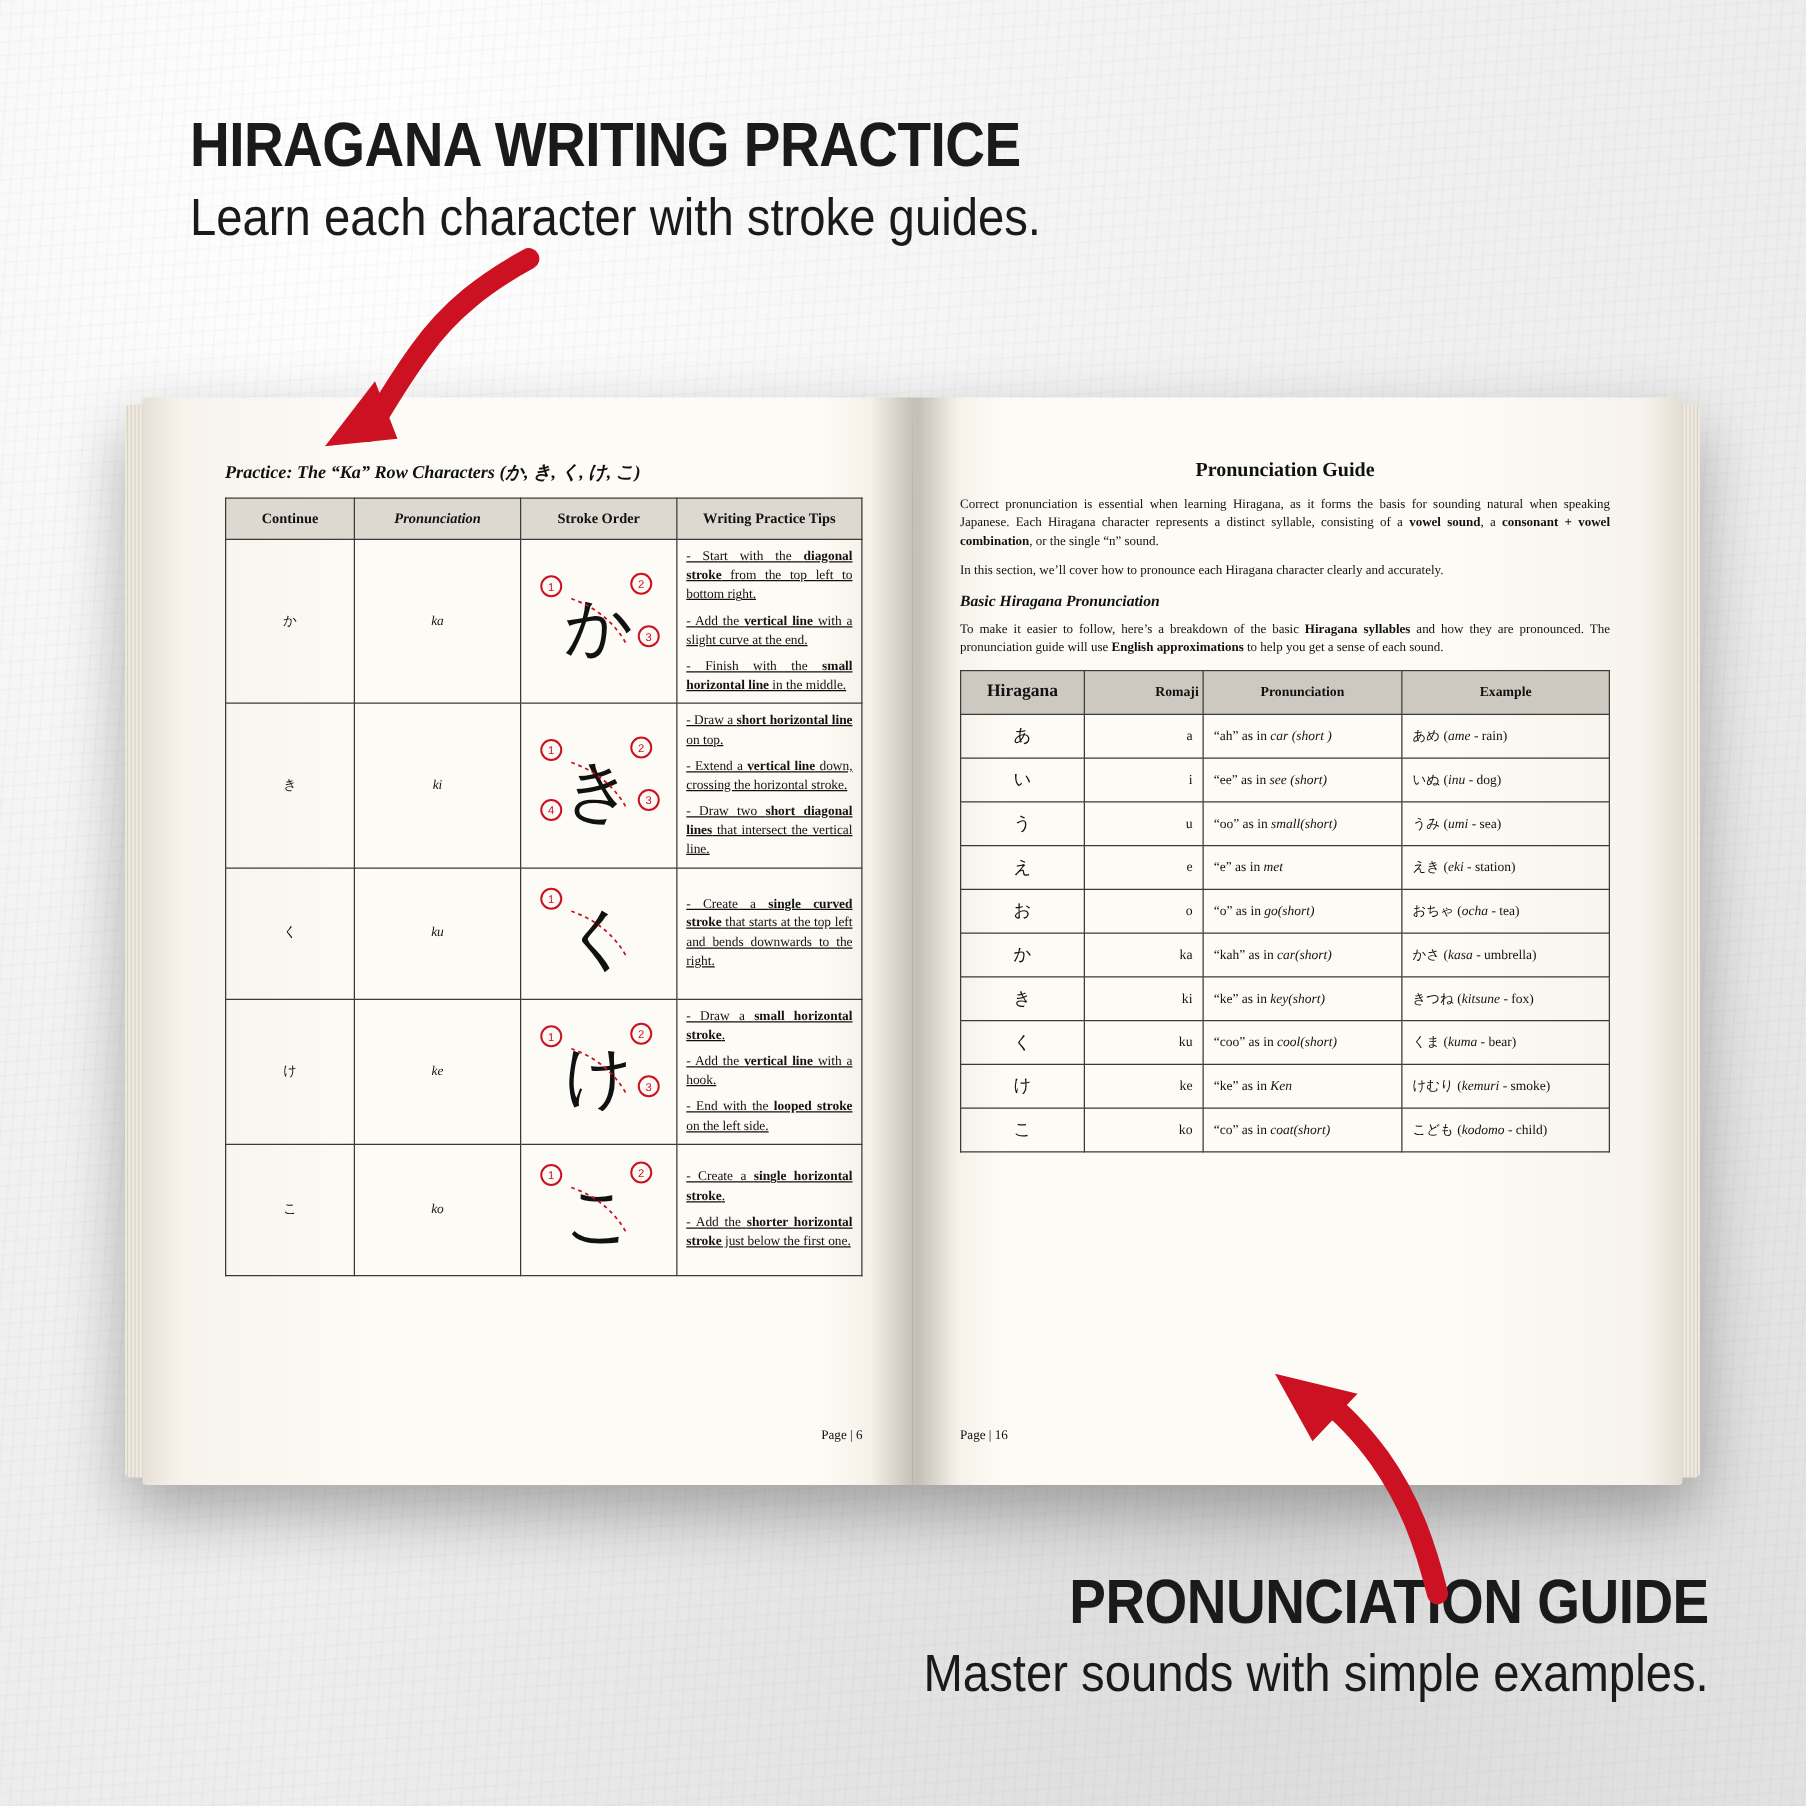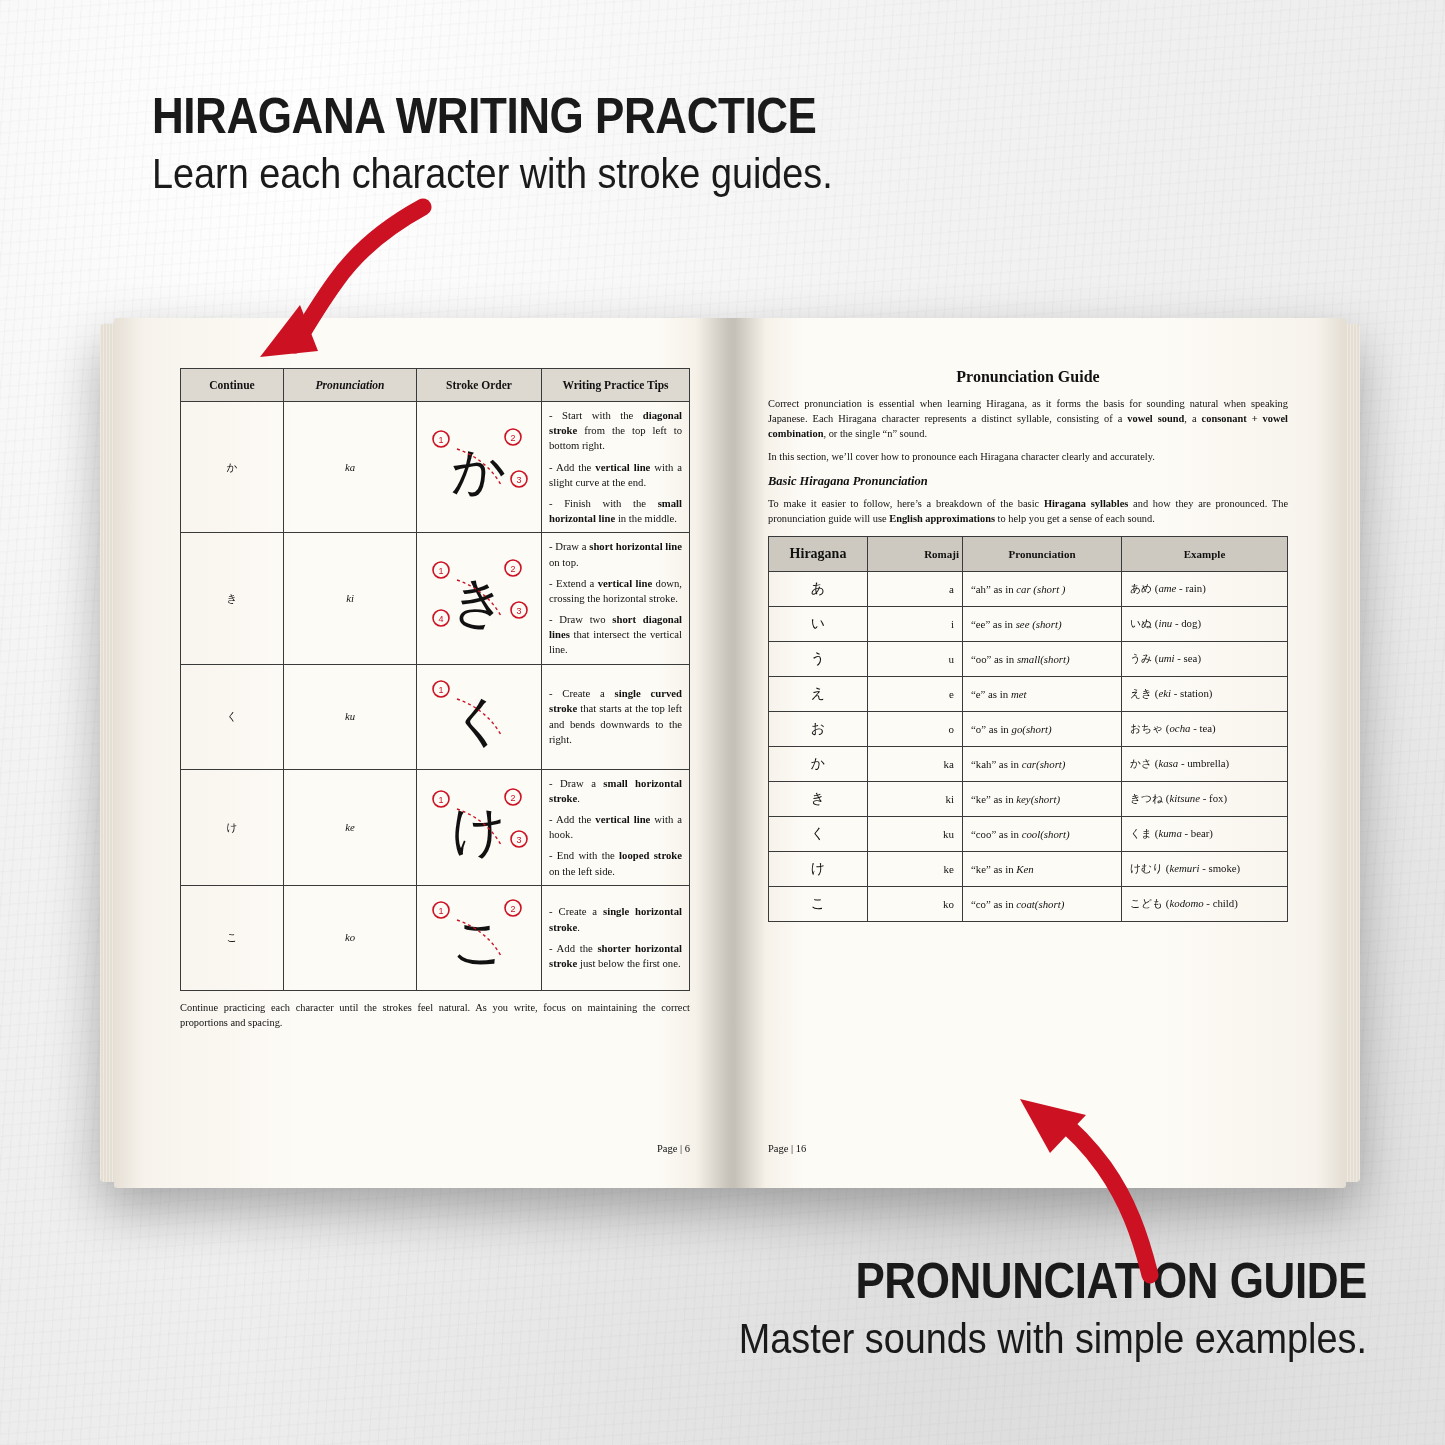--- a/index.html
+++ b/index.html
@@ -60,21 +60,21 @@
 
   h2.practice-head{font-style:italic;font-weight:bold;font-size:14.5px;margin:0 0 11px 0;}
   table{border-collapse:collapse;width:100%;}
   table, td, th{border:1px solid #3a3a3a;}
   .tbl-prac th{background:#ddd8d0;font-weight:bold;font-size:11.5px;padding:10px 3px;}
   .tbl-prac td{padding:6px 7px;vertical-align:middle;font-size:10.7px;line-height:1.42;}
   .c-char{width:88px;text-align:center;font-size:20px;}
   .c-pron{width:118px;text-align:center;font-style:italic;font-size:13px;}
   .c-stroke{width:110px;text-align:center;}
   .c-tips{font-size:10.5px;}
-  .c-tips p{margin:0 0 6px 0;text-align:justify;}
+  .c-tips p{margin:0 0 6px 0;text-align:justify;text-decoration:underline;}
   .c-tips p:last-child{margin-bottom:0;}
   .note{font-size:10.4px;line-height:1.5;margin-top:9px;text-align:justify;}
   .pagenum{position:absolute;bottom:0;font-size:10.5px;}
   .page-left .pagenum{right:0;}
   .page-right .pagenum{left:0;}
 
   h1.pron-head{text-align:center;font-weight:bold;font-size:16px;margin:0 0 10px 0;}
   .body-p{font-size:10.4px;line-height:1.45;text-align:justify;margin:0 0 8px 0;}
   h3.sub-head{font-style:italic;font-weight:bold;font-size:12.5px;margin:10px 0 7px 0;}
   .tbl-pron{margin-top:10px;}
@@ -104,20 +104,21 @@
   <path d="M20 162 L60 110 L78 156 Z" fill="#cc1122"></path>
 </svg>
 
 <div class="book">
 
   <div class="edge edge-l"></div>
   <div class="edge edge-r"></div>
 
   <div class="page page-left">
     <div class="inner">
+      <h2 class="practice-head">Practice: The “Ka” Row Characters (か, き, く, け, こ)</h2>
 
       <table class="tbl-prac">
         <thead>
           <tr>
             <th class="c-char">Continue</th>
             <th class="c-pron">Pronunciation</th>
             <th class="c-stroke">Stroke Order</th>
             <th class="c-tips">Writing Practice Tips</th>
           </tr>
         </thead>
@@ -216,21 +217,20 @@
                 </svg>
               </td>
               <td class="c-tips">
                 <p>- Create a <b>single horizontal stroke</b>.</p>
                 <p>- Add the <b>shorter horizontal stroke</b> just below the first one.</p>
               </td>
             </tr>
           </tbody>
       </table>
 
-      <p class="note">Continue practicing each character until the strokes feel natural. As you write, focus on maintaining the correct proportions and spacing.</p>
       <div class="pagenum">Page | 6</div>
     </div>
   </div>
 
   <div class="page page-right">
     <div class="inner">
       <h1 class="pron-head">Pronunciation Guide</h1>
       <p class="body-p" id="intro1">Correct pronunciation is essential when learning Hiragana, as it forms the basis for sounding natural when speaking Japanese. Each Hiragana character represents a distinct syllable, consisting of a <b>vowel sound</b>, a <b>consonant + vowel combination</b>, or the single “n” sound.</p>
       <p class="body-p" id="intro2">In this section, we’ll cover how to pronounce each Hiragana character clearly and accurately.</p>
       <h3 class="sub-head">Basic Hiragana Pronunciation</h3>

